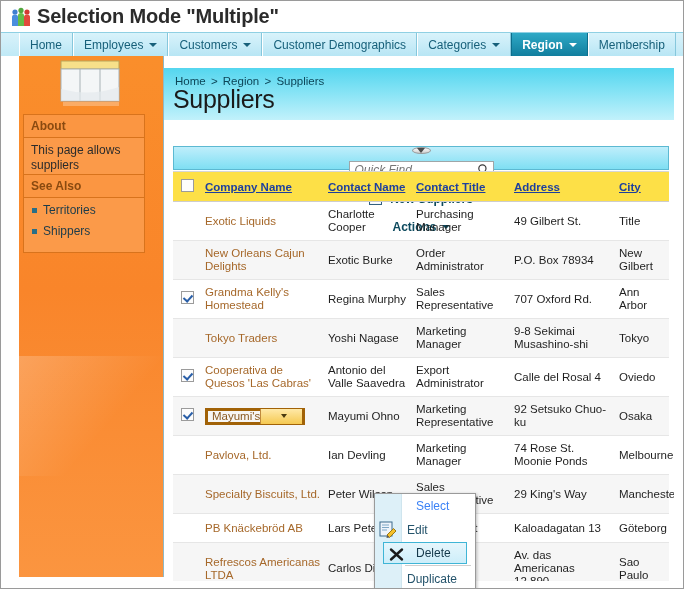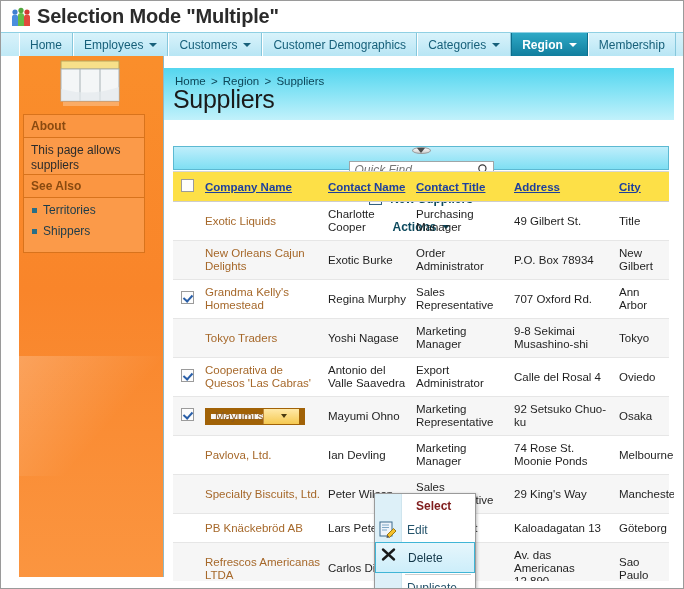--- a/index.html
+++ b/index.html
@@ -84,37 +84,37 @@
            border-bottom:1px solid #e6e6e6;}
   tbody tr.alt td{background:#f6f6f6;}
   td.name,th.name{padding-left:2px;}
   td.name{color:#a6682a;}
   .colchk{width:28px;padding-left:8px !important;}
   .chk{width:13px;height:13px;box-sizing:border-box;border:1px solid #9b9b9b;background:#fdfdfd;
        display:inline-block;position:relative;}
   .chk.on:after{content:"";position:absolute;left:3px;top:1px;width:4px;height:7px;
                 border:solid #2a5fa8;border-width:0 2px 2px 0;transform:rotate(42deg);}
   .ddcell{display:flex;align-items:center;width:100px;height:17px;box-sizing:border-box;
-          border:6px solid #a16207;background:#f7f6f4;}
+          border:3px solid #a16207;background:#f7f6f4;}
   .ddcell span{flex:1;padding-left:4px;font-size:11.5px;color:#8a5a22;}
   .ddbtn{width:15px;height:15px;background:linear-gradient(#ffe9a8,#f5c951);border-left:1px solid #c08a3c;
          display:flex;align-items:center;justify-content:center;}
   .ddbtn i{width:0;height:0;border-left:3px solid transparent;border-right:3px solid transparent;
            border-top:4px solid #4a3a10;}
 
   
   .ctx{position:absolute;left:210px;top:425px;width:100px;background:#fff;
        border:1px solid #9a9a9a;box-shadow:1px 1px 3px rgba(0,0,0,.25);z-index:40;}
   .ctx-rail{position:absolute;left:0;top:0;width:26px;bottom:0;background:#ddf0f8;
             border-right:1px solid #cfe5ee;}
   .ctx-item{position:relative;height:24px;display:flex;align-items:center;font-size:12px;
             color:#24536b;padding-left:32px;box-sizing:border-box;z-index:2;cursor:default;}
-  .ctx-item.bold{font-weight:bold;color:#7f1d1d;padding-left:41px;}
+  .ctx-item.bold{font-weight:normal;color:#3b82f6;padding-left:41px;}
   .ctx-item.hl{background:linear-gradient(#e6f6fc,#cdeefa);border:1px solid #3fb5d6;
-               margin:0 0;height:31px;color:#14384a;}
+               margin:0 8px;height:22px;color:#14384a;}
   .ctx-div{height:1px;background:#cfcfcf;margin:1px 4px 1px 30px;position:relative;z-index:2;}
   .ctx-ico{position:absolute;left:4px;top:3px;width:18px;height:17px;z-index:3;}
   .footer-line{position:absolute;left:0;top:580px;width:682px;height:7px;background:#fff;}
 </style>
 </head>
 <body>
 
 <div class="page">
 
   <div class="titlebar">

